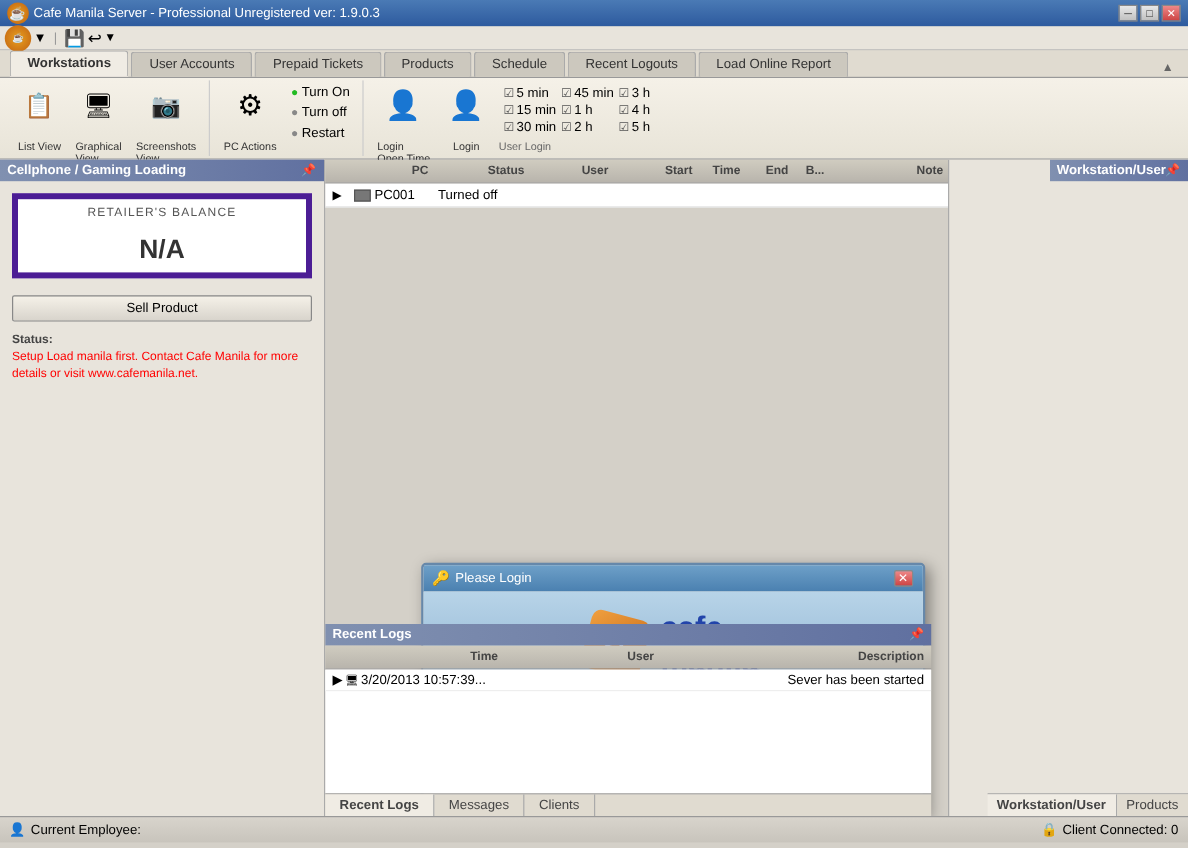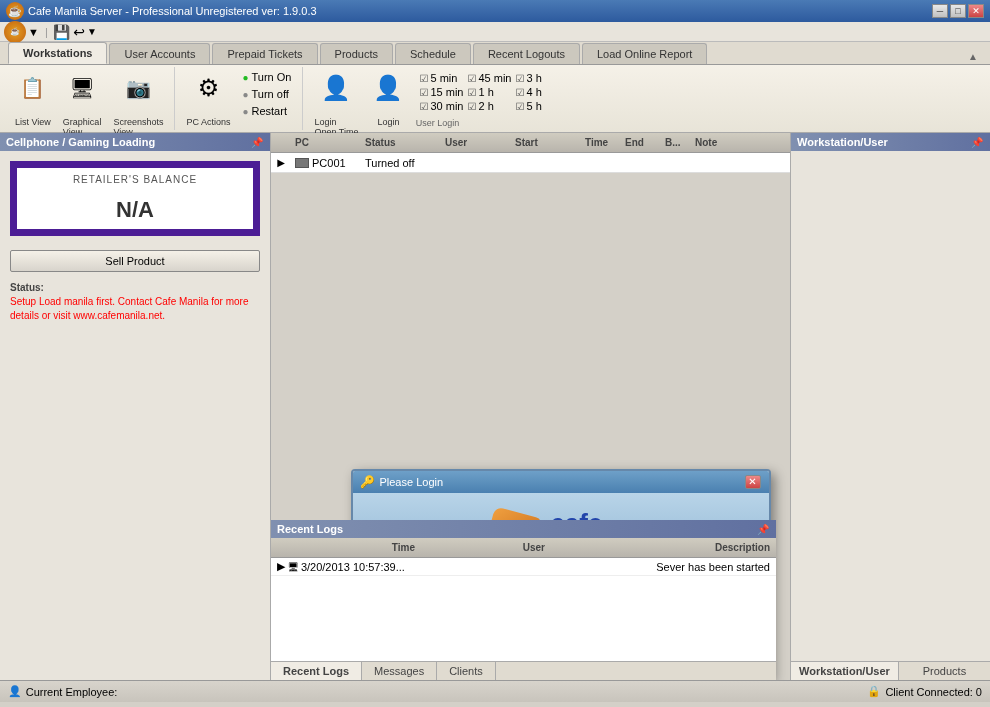--- a/index.html
+++ b/index.html
@@ -133,21 +133,21 @@
       font-size: 11px;
       font-weight: bold;
       display: flex;
       justify-content: space-between;
       align-items: center;
     }
     .panel-pin { font-size: 10px; cursor: pointer; }
 
     .balance-section {
       margin: 10px;
-      border: 7px solid #4c1d95;
+      border: 5px solid #4c1d95;
       background: white;
       padding: 6px;
       text-align: center;
     }
     .balance-label { font-size: 10px; color: #555; text-transform: uppercase; letter-spacing: 1px; }
     .balance-value { font-size: 22px; font-weight: bold; color: #333; margin-top: 12px; }
 
     .form-section { padding: 6px 10px; }
     .form-row { margin-bottom: 6px; }
     .form-label { font-size: 10px; color: #444; margin-bottom: 2px; }
@@ -181,20 +181,21 @@
     .status-section { padding: 6px 10px; }
     .status-label { font-size: 10px; color: #444; font-weight: bold; }
     .status-text { font-size: 10px; color: red; margin-top: 2px; line-height: 1.4; }
 
     
     .pc-table-header {
       display: flex;
       background: linear-gradient(to bottom, #d0ccc0, #b8b4ac);
       border-bottom: 1px solid #999;
       padding: 2px 0;
+      text-align: right;
     }
     .pc-table-row {
       display: flex;
       border-bottom: 1px solid #ddd;
       align-items: center;
       background: white;
       min-height: 20px;
     }
     .col-expand { width: 20px; text-align: center; font-size: 10px; }
     .col-pc { width: 70px; padding: 2px 4px; }
@@ -304,20 +305,21 @@
     }
     .logs-tab.active { background: #f0ece4; font-weight: bold; }
 
     
     .right-panel {
       width: 200px;
       background: #e8e4dc;
       border-left: 1px solid #aaa;
       display: flex;
       flex-direction: column;
+      align-items: flex-end;
     }
     .right-panel-header {
       background: linear-gradient(to right, #8090b0, #6070a0);
       color: white;
       padding: 3px 6px;
       font-size: 11px;
       font-weight: bold;
       display: flex;
       justify-content: space-between;
       align-items: center;

